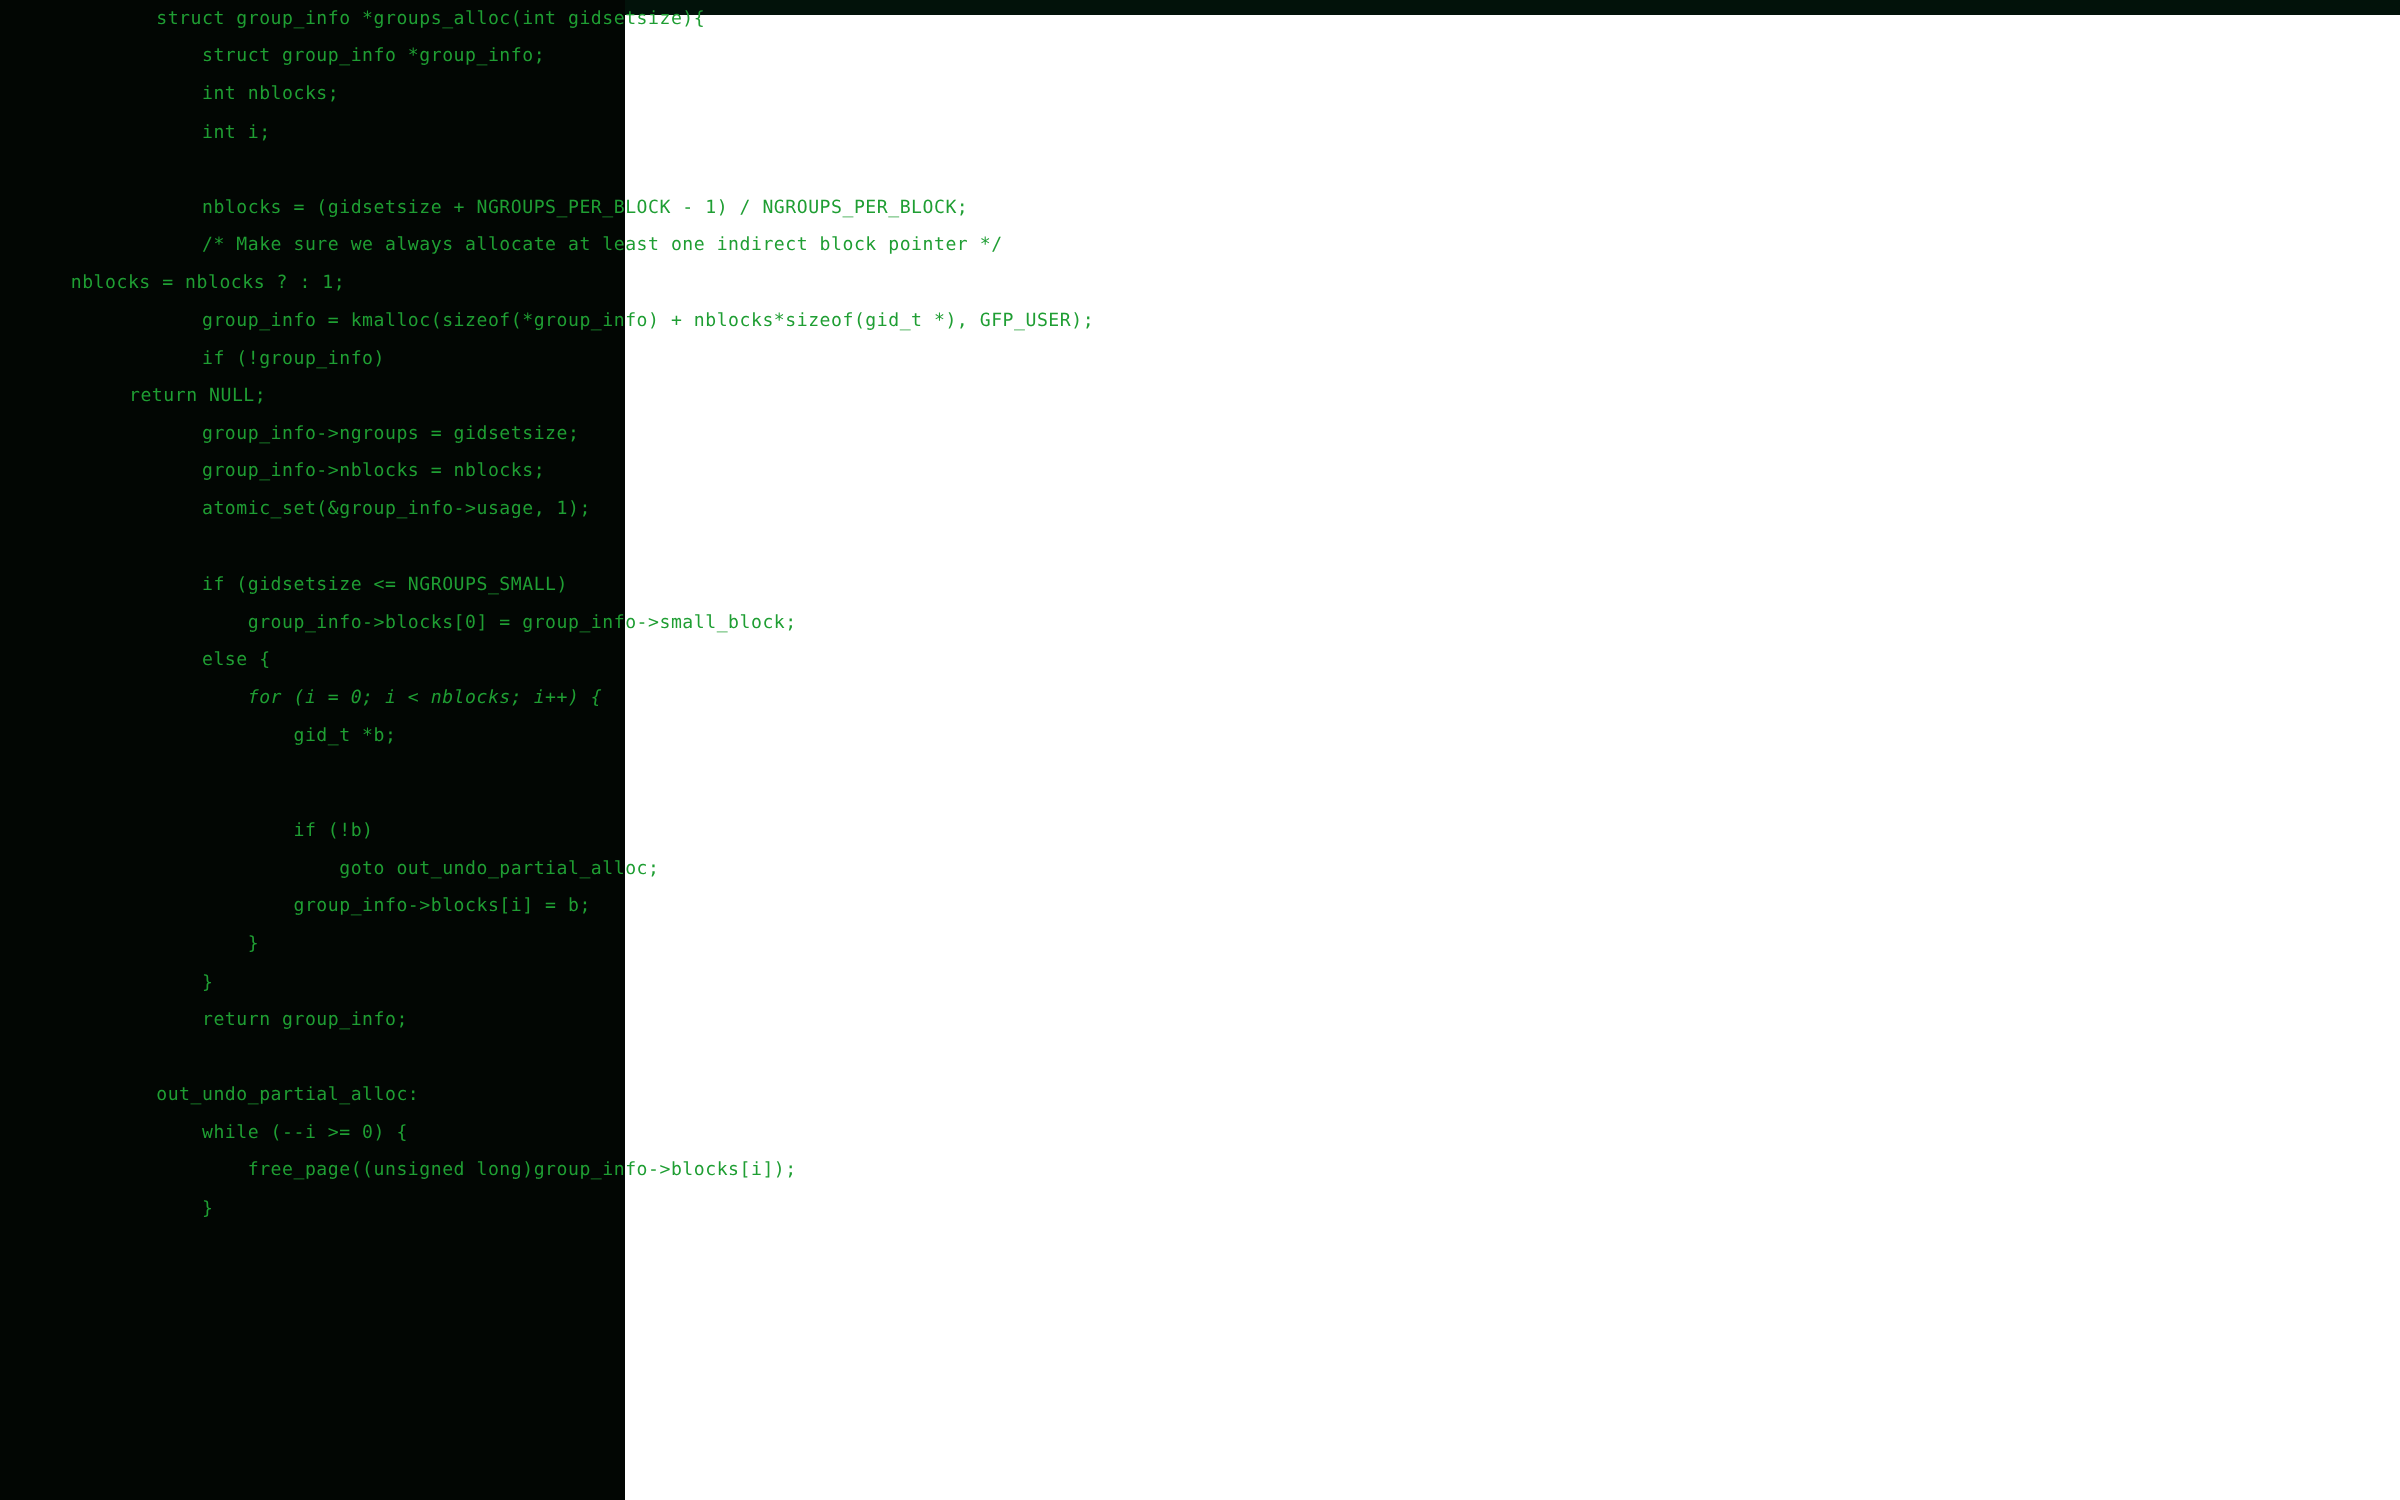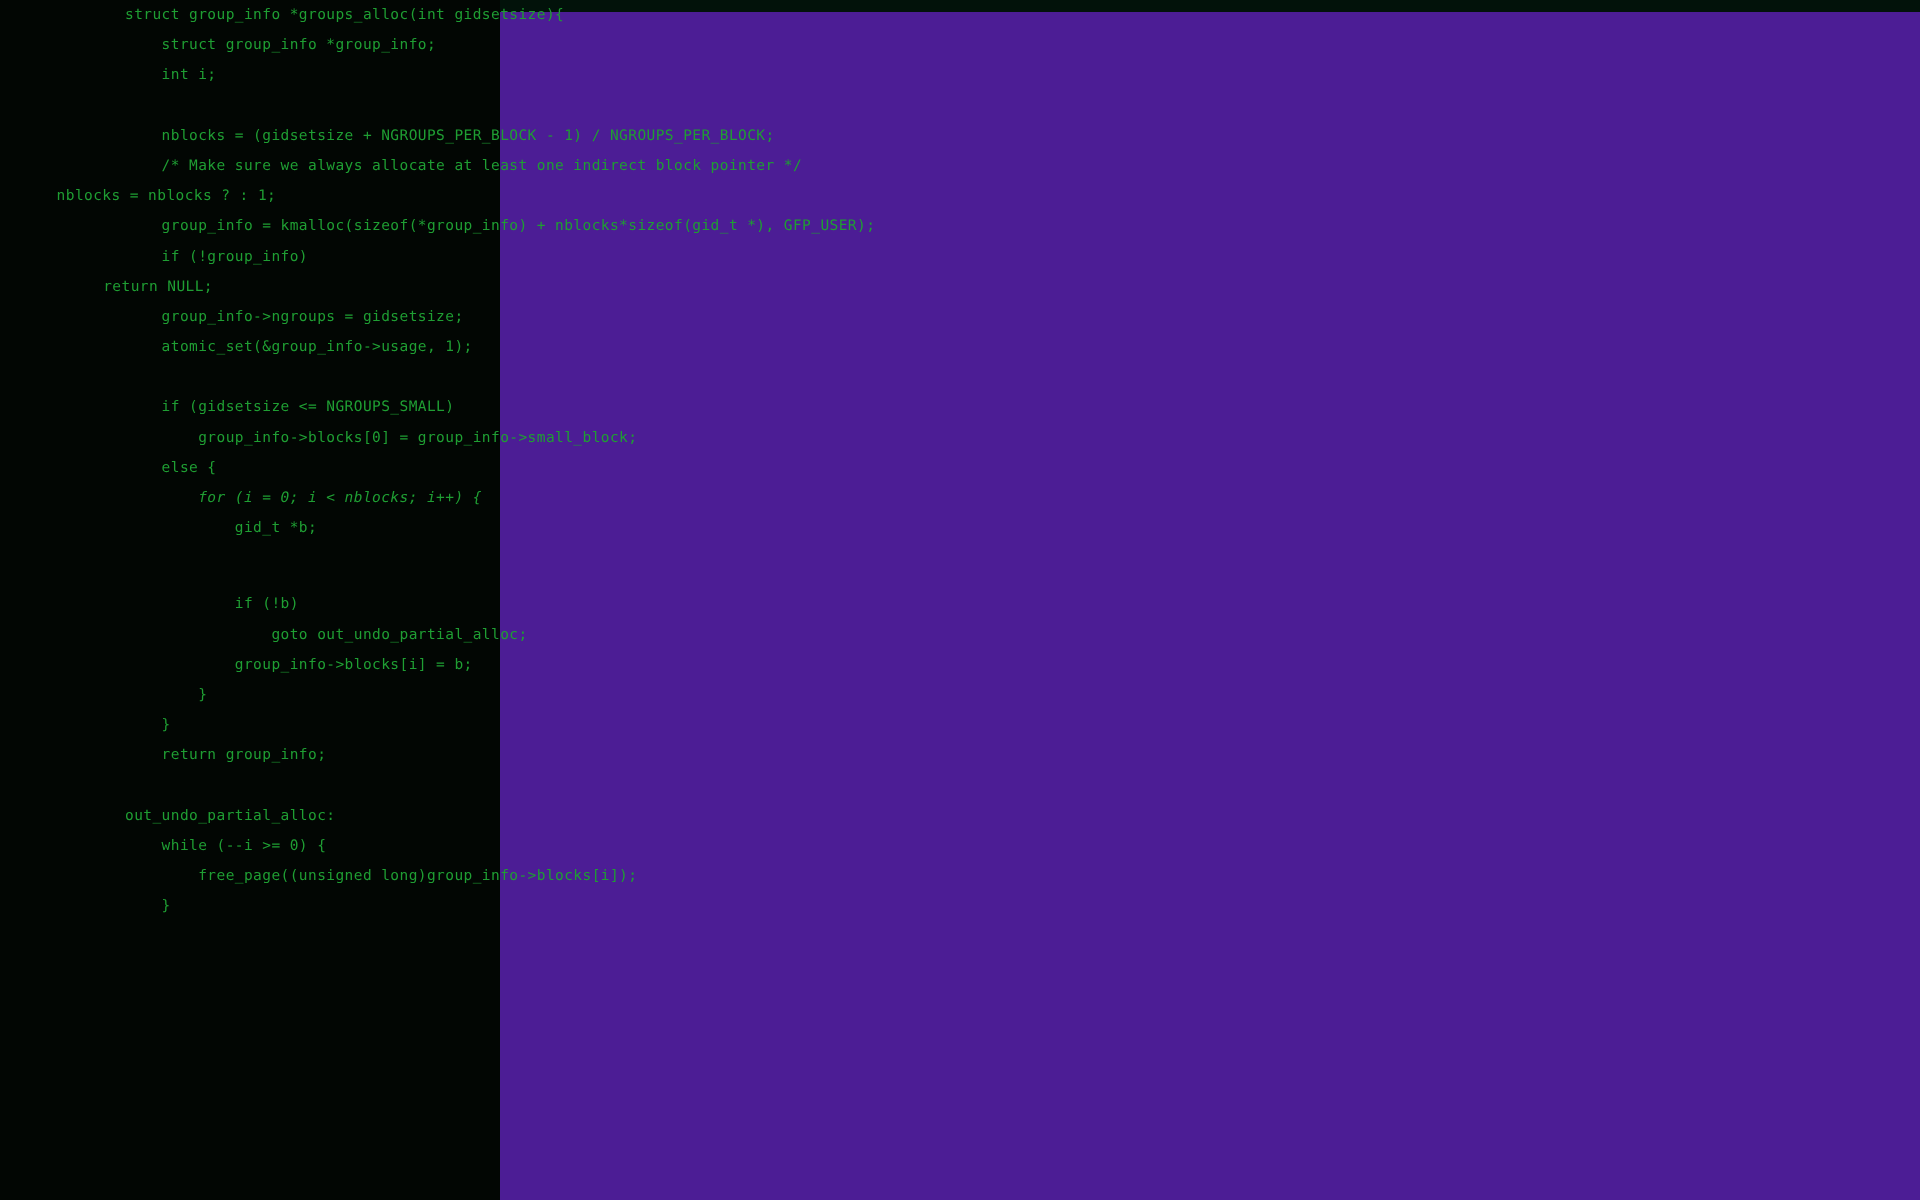--- a/index.html
+++ b/index.html
@@ -72,38 +72,40 @@
     -webkit-font-smoothing: antialiased;
   }
 
   .code-line.blank {
     color: transparent;
   }
 </style>
 </head>
 <body style="background: rgb(0, 0, 0);">
 
-<div id="screen" style="background: #4c1d95;">
+<div id="screen" style="background: #ffffff;">
 
   <div class="bg-tint-top" style="background: rgb(2, 18, 10);"></div>
   <div class="bg-tint-left" style="background: rgb(2, 6, 3);"></div>
 
   <div class="code-surface">
     <div class="code-block" id="code-block">
         <div class="code-line" style="color: rgb(31, 158, 51);">struct group_info *groups_alloc(int gidsetsize){</div>
         <div class="code-line" style="color: rgb(31, 158, 51);">    struct group_info *group_info;</div>
+        <div class="code-line" style="color: rgb(31, 158, 51);">    int nblocks;</div>
         <div class="code-line" style="color: rgb(31, 158, 51);">    int i;</div>
         <div class="code-line blank"></div>
         <div class="code-line" style="color: rgb(31, 158, 51);">    nblocks = (gidsetsize + NGROUPS_PER_BLOCK - 1) / NGROUPS_PER_BLOCK;</div>
         <div class="code-line" style="color: rgb(31, 158, 51);">    /* Make sure we always allocate at least one indirect block pointer */</div>
         <div class="code-line" style="color: rgb(31, 158, 51); padding-left: 20px;">    nblocks = nblocks ? : 1;</div>
         <div class="code-line" style="color: rgb(31, 158, 51);">    group_info = kmalloc(sizeof(*group_info) + nblocks*sizeof(gid_t *), GFP_USER);</div>
         <div class="code-line" style="color: rgb(31, 158, 51);">    if (!group_info)</div>
         <div class="code-line" style="color: rgb(31, 158, 51); padding-left: 30px;">        return NULL;</div>
         <div class="code-line" style="color: rgb(31, 158, 51);">    group_info-&gt;ngroups = gidsetsize;</div>
+        <div class="code-line" style="color: rgb(31, 158, 51);">    group_info-&gt;nblocks = nblocks;</div>
         <div class="code-line" style="color: rgb(31, 158, 51);">    atomic_set(&amp;group_info-&gt;usage, 1);</div>
         <div class="code-line blank"></div>
         <div class="code-line" style="color: rgb(31, 158, 51);">    if (gidsetsize &lt;= NGROUPS_SMALL)</div>
         <div class="code-line" style="color: rgb(31, 158, 51);">        group_info-&gt;blocks[0] = group_info-&gt;small_block;</div>
         <div class="code-line" style="color: rgb(31, 158, 51);">    else {</div>
         <div class="code-line" style="color: rgb(31, 158, 51); font-style: italic;">        for (i = 0; i &lt; nblocks; i++) {</div>
         <div class="code-line" style="color: rgb(31, 158, 51);">            gid_t *b;</div>
         <div class="code-line" style="color: rgb(31, 158, 51); margin-top: 46px;">            if (!b)</div>
         <div class="code-line" style="color: rgb(31, 158, 51);">                goto out_undo_partial_alloc;</div>
         <div class="code-line" style="color: rgb(31, 158, 51);">            group_info-&gt;blocks[i] = b;</div>

